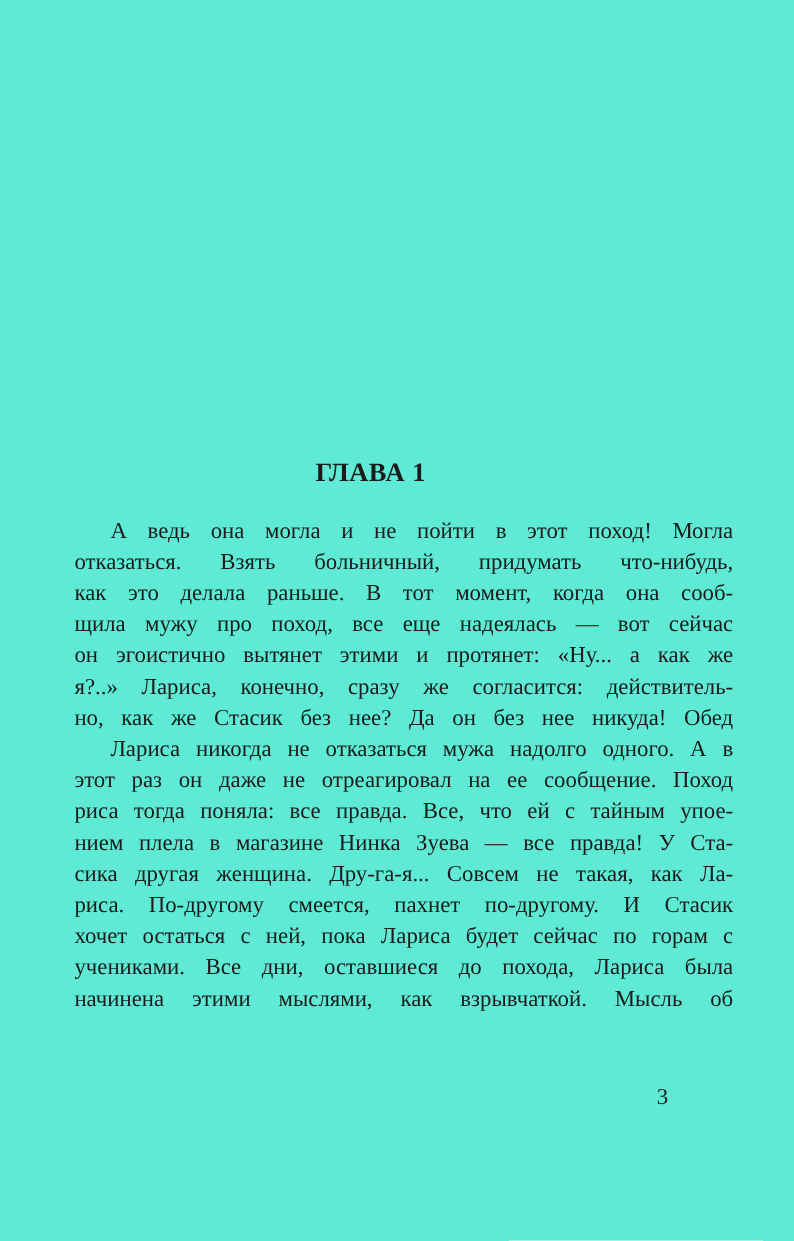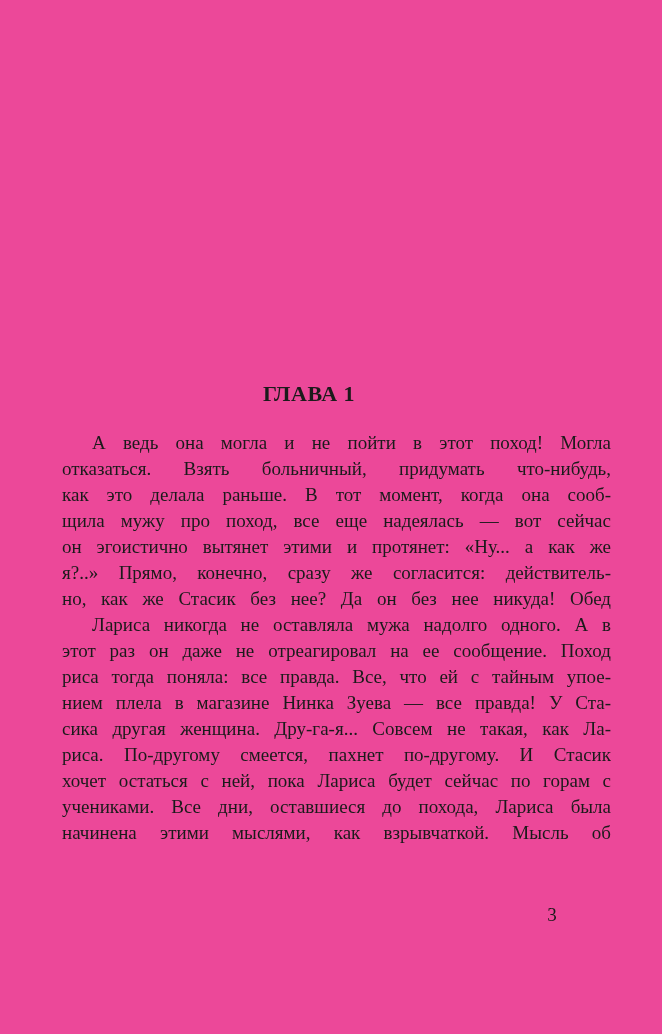--- a/index.html
+++ b/index.html
@@ -4,21 +4,21 @@
 <style>
   html, body {
     margin: 0;
     padding: 0;
     background: #ffffff;
   }
   .page {
     position: relative;
     width: 662px;
     height: 1034px;
-    background: #ec4899;
+    background: #5eead4;
     font-family: "Liberation Serif", "DejaVu Serif", serif;
     color: #1b1b1b;
     overflow: hidden;
   }
   .chapter-title {
     position: absolute;
     top: 382px;
     left: 0;
     width: 662px;
     text-align: center;
@@ -69,24 +69,24 @@
 
   <div class="chapter-title">ГЛАВА 1</div>
 
   <div class="text-block">
 
     <div class="line indent">А ведь она могла и не пойти в этот поход! Могла</div>
     <div class="line">отказаться. Взять больничный, придумать что-нибудь,</div>
     <div class="line">как это делала раньше. В тот момент, когда она сооб-</div>
     <div class="line">щила мужу про поход, все еще надеялась — вот сейчас</div>
     <div class="line">он эгоистично вытянет этими и протянет: «Ну... а как же</div>
-    <div class="line">я?..» Прямо, конечно, сразу же согласится: действитель-</div>
+    <div class="line">я?..» Лариса, конечно, сразу же согласится: действитель-</div>
     <div class="line">но, как же Стасик без нее? Да он без нее никуда! Обед</div>
 
-    <div class="line indent">Лариса никогда не оставляла мужа надолго одного. А в</div>
+    <div class="line indent">Лариса никогда не отказаться мужа надолго одного. А в</div>
     <div class="line">этот раз он даже не отреагировал на ее сообщение. Поход</div>
     <div class="line">риса тогда поняла: все правда. Все, что ей с тайным упое-</div>
     <div class="line">нием плела в магазине Нинка Зуева — все правда! У Ста-</div>
     <div class="line">сика другая женщина. Дру-га-я... Совсем не такая, как Ла-</div>
     <div class="line">риса. По-другому смеется, пахнет по-другому. И Стасик</div>
     <div class="line">хочет остаться с ней, пока Лариса будет сейчас по горам с</div>
     <div class="line">учениками. Все дни, оставшиеся до похода, Лариса была</div>
     <div class="line">начинена этими мыслями,  как взрывчаткой.  Мысль об</div>
   </div>
 

